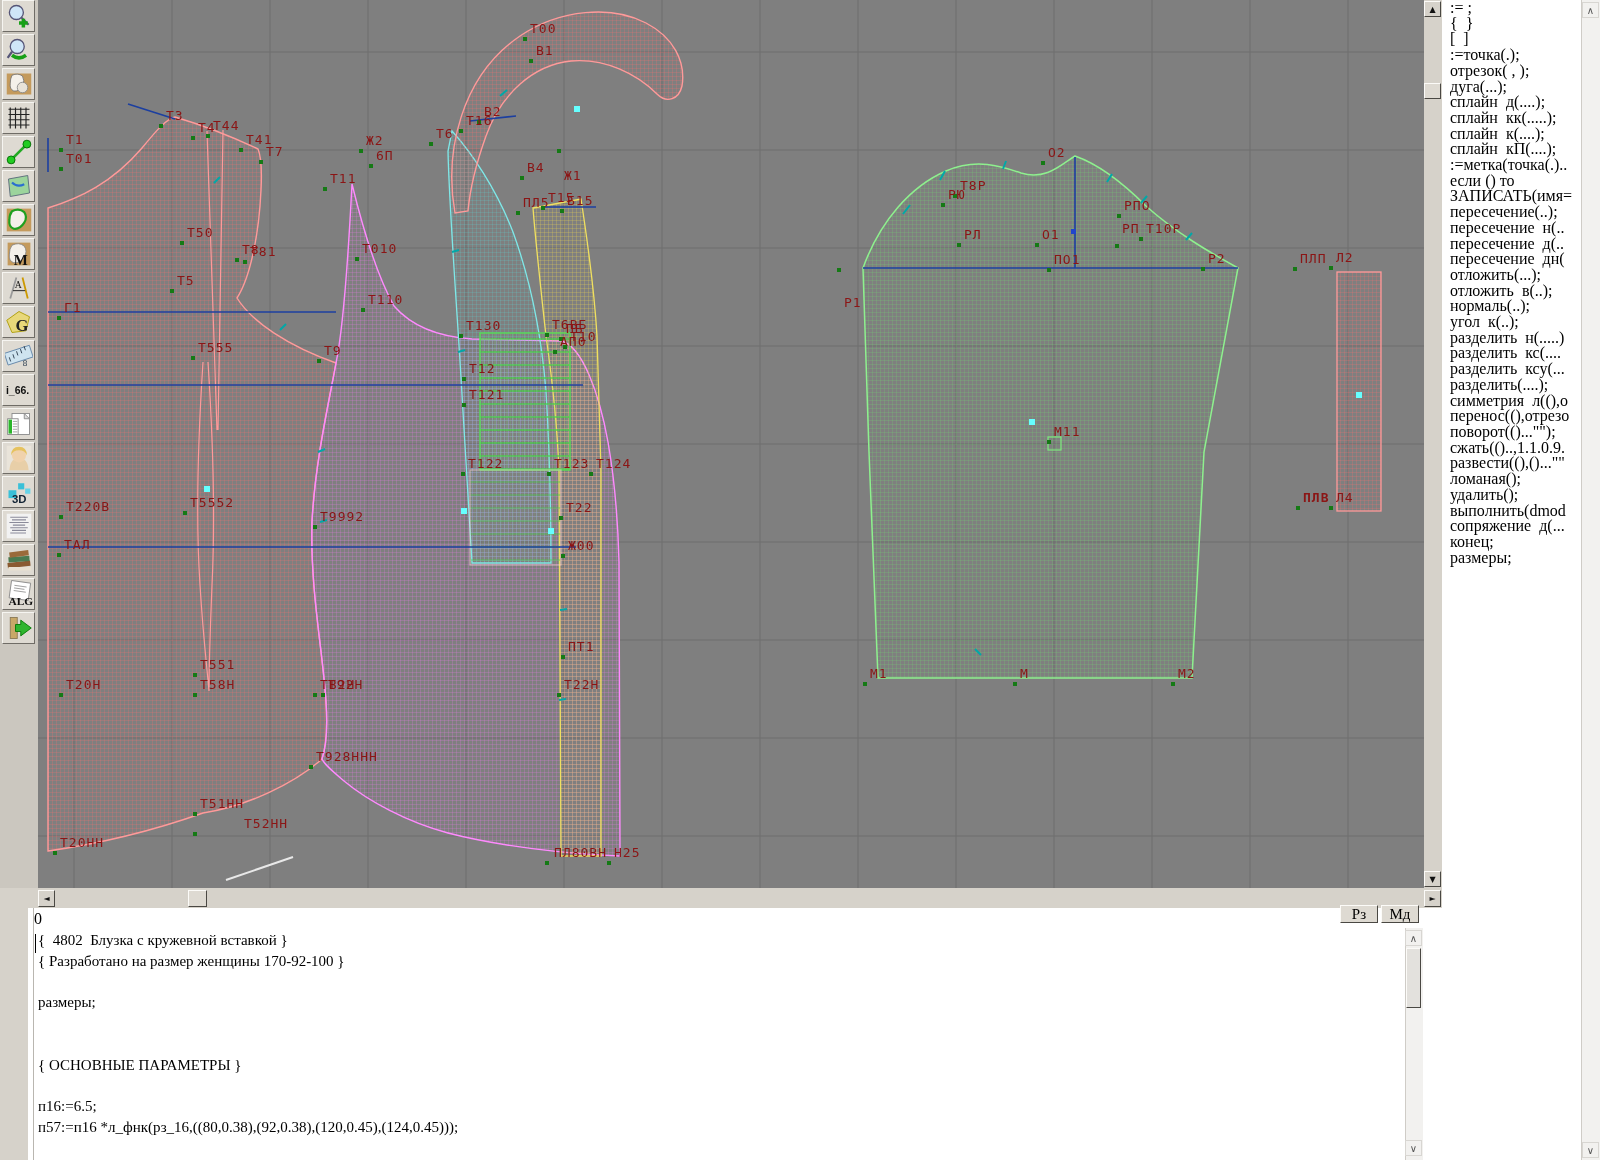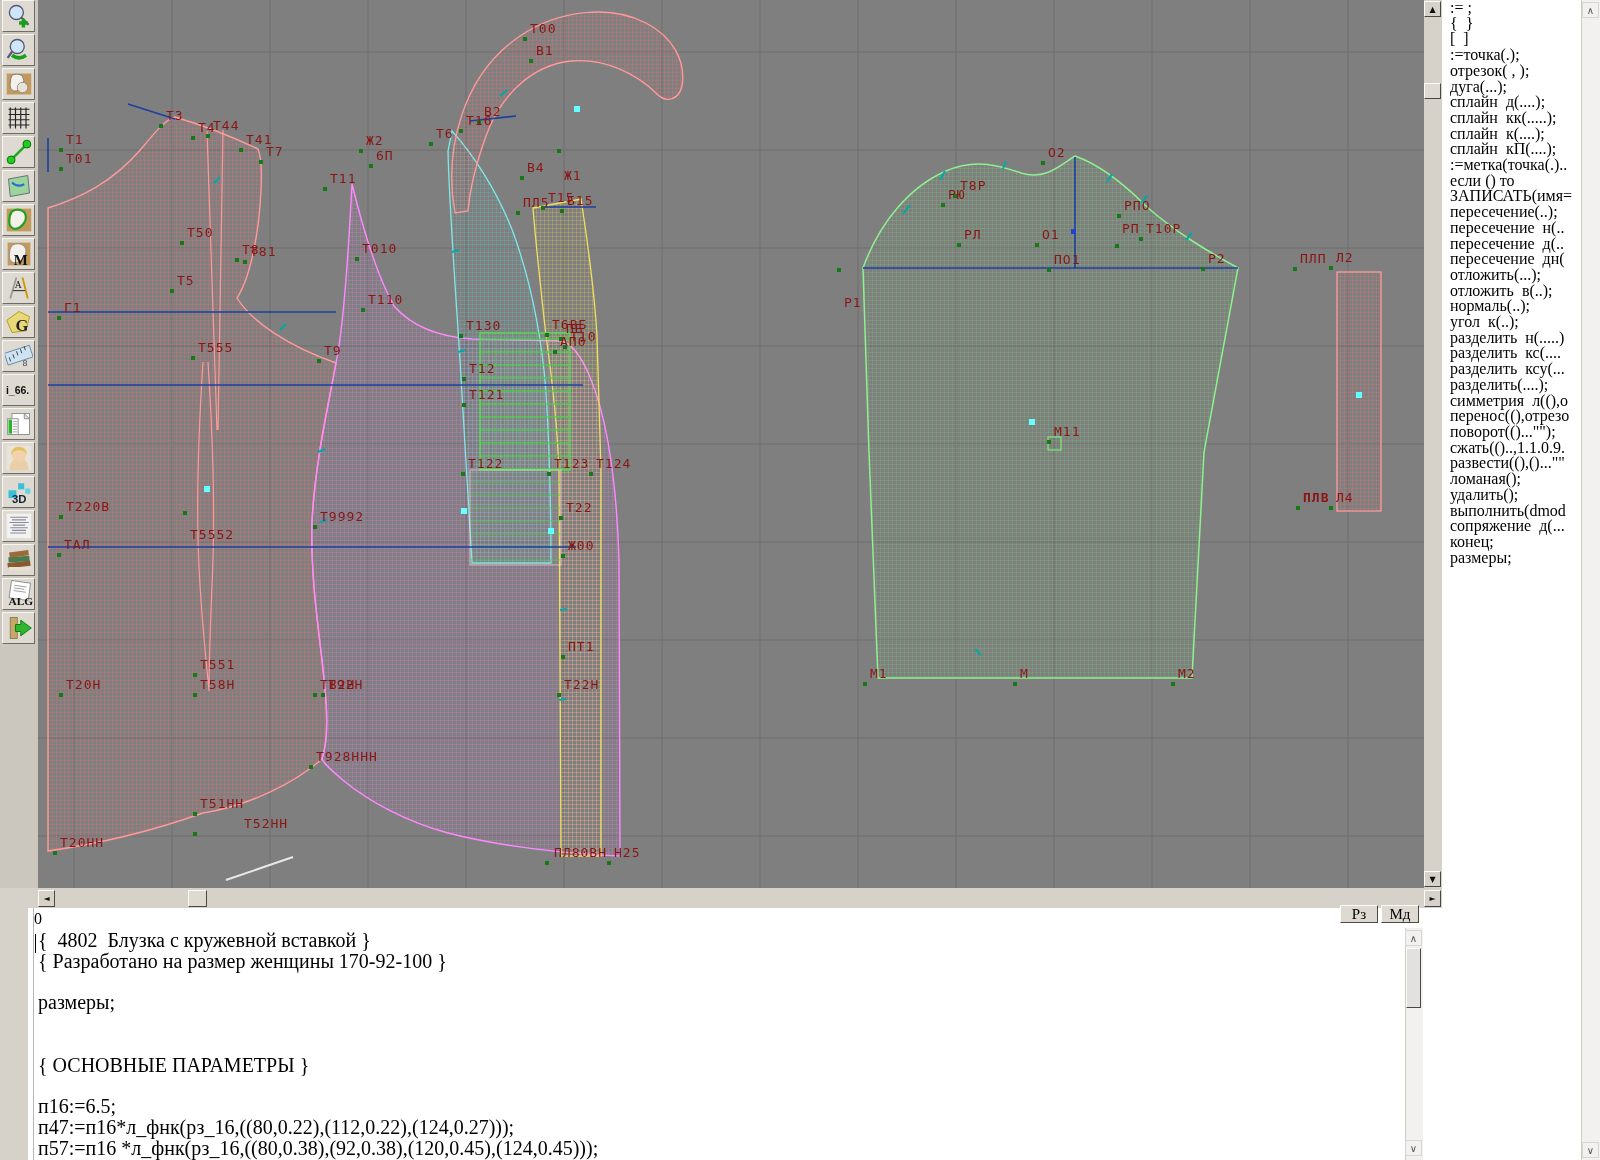--- a/index.html
+++ b/index.html
@@ -31,21 +31,21 @@
   .prow{font-family:"Liberation Serif",serif;font-size:16px;line-height:15.7px;color:#000;
         white-space:pre;padding-left:8px;}
   
   #bottom{position:absolute;left:28px;top:908px;width:1414px;height:252px;background:#fff;}
   #bleft{position:absolute;left:0;top:888px;width:38px;height:272px;background:#d6d2ca;}
   #lineno{position:absolute;left:34px;top:910px;font-family:"Liberation Serif",serif;font-size:16px;color:#000;}
   .stbtn{position:absolute;height:18px;background:#dedad2;border:1px solid;box-sizing:border-box;
          border-color:#fcfbf8 #4a4843 #4a4843 #fcfbf8;font-family:"Liberation Serif",serif;
          font-size:15px;color:#000;display:flex;align-items:center;justify-content:center;}
   #editor{position:absolute;left:38px;top:930px;width:1360px;height:230px;overflow:hidden;}
-  .eline{font-family:"Liberation Serif",serif;font-size:20px;line-height:20.8px;color:#000;white-space:pre;}
+  .eline{font-family:"Liberation Serif",serif;font-size:15px;line-height:20.8px;color:#000;white-space:pre;}
   #ebord{position:absolute;left:33px;top:908px;width:1px;height:252px;background:#b9b6b0;}
   #caret{position:absolute;left:35px;top:934px;width:1px;height:19px;background:#000;}
 </style>
 </head>
 <body>
 
 <div id="app">
 
   <div id="toolbar">
       <div class="tl">
@@ -405,21 +405,21 @@
         <span class="lab" style="left: 514px; top: 318px;">Т6ВБ</span>
         <div class="mk" style="left: 521px; top: 337px;"></div>
         <span class="lab" style="left: 528px; top: 322px;">ПБ</span>
         <div class="mk" style="left: 515px; top: 350px;"></div>
         <span class="lab" style="left: 522px; top: 335px;">АП0</span>
         <div class="mk" style="left: 525px; top: 345px;"></div>
         <span class="lab" style="left: 532px; top: 330px;">Т10</span>
         <div class="mk" style="left: 21px; top: 515px;"></div>
         <span class="lab" style="left: 28px; top: 500px;">Т220В</span>
         <div class="mk" style="left: 145px; top: 511px;"></div>
-        <span class="lab" style="left: 152px; top: 496px; margin-top: 32px;">Т5552</span>
+        <span class="lab" style="left: 152px; top: 496px;">Т5552</span>
         <div class="mk" style="left: 275px; top: 525px;"></div>
         <span class="lab" style="left: 282px; top: 510px;">Т9992</span>
         <div class="mk" style="left: 521px; top: 516px;"></div>
         <span class="lab" style="left: 528px; top: 501px;">Т22</span>
         <div class="mk" style="left: 19px; top: 553px;"></div>
         <span class="lab" style="left: 26px; top: 538px;">ТАЛ</span>
         <div class="mk" style="left: 523px; top: 554px;"></div>
         <span class="lab" style="left: 530px; top: 539px;">Ж00</span>
         <div class="mk" style="left: 21px; top: 693px;"></div>
         <span class="lab" style="left: 28px; top: 678px;">Т20Н</span>
@@ -508,21 +508,20 @@
   <div id="editor">
       <div class="eline">{  4802  Блузка с кружевной вставкой }</div>
       <div class="eline">{ Разработано на размер женщины 170-92-100 }</div>
       <div class="eline"> </div>
       <div class="eline">размеры;</div>
       <div class="eline"> </div>
       <div class="eline"> </div>
       <div class="eline">{ ОСНОВНЫЕ ПАРАМЕТРЫ }</div>
       <div class="eline"> </div>
       <div class="eline">п16:=6.5;</div>
-      <div class="eline">п47:=п16*л_фнк(рз_16,((80,0.22),(112,0.22),(124,0.27)));</div>
       <div class="eline">п57:=п16 *л_фнк(рз_16,((80,0.38),(92,0.38),(120,0.45),(124,0.45)));</div>
     </div>
 
   <div class="flat" style="left:1405px;top:928px;width:17px;height:232px"></div>
   <div class="flatbtn" style="left:1405px;top:930px;width:17px;height:16px">∧</div>
   <div class="thumb" style="left:1406px;top:948px;width:15px;height:60px;background:#e3e1dd"></div>
   <div class="flatbtn" style="left:1405px;top:1140px;width:17px;height:16px">∨</div>
 
   <div id="panel">
       <div class="prow">:= ;</div>

